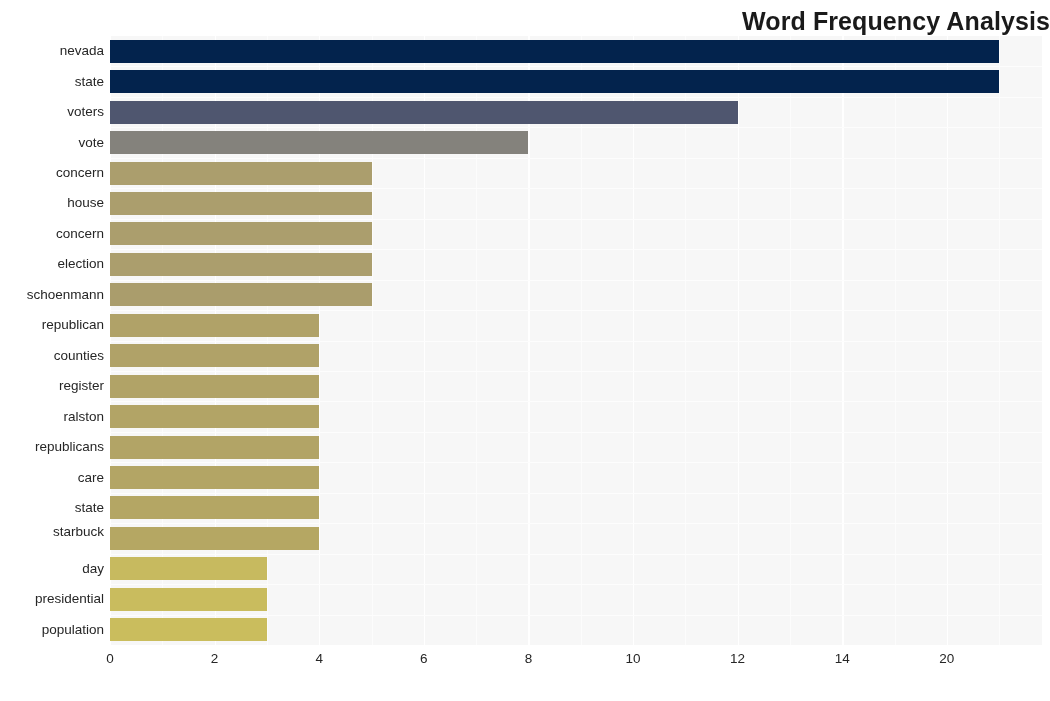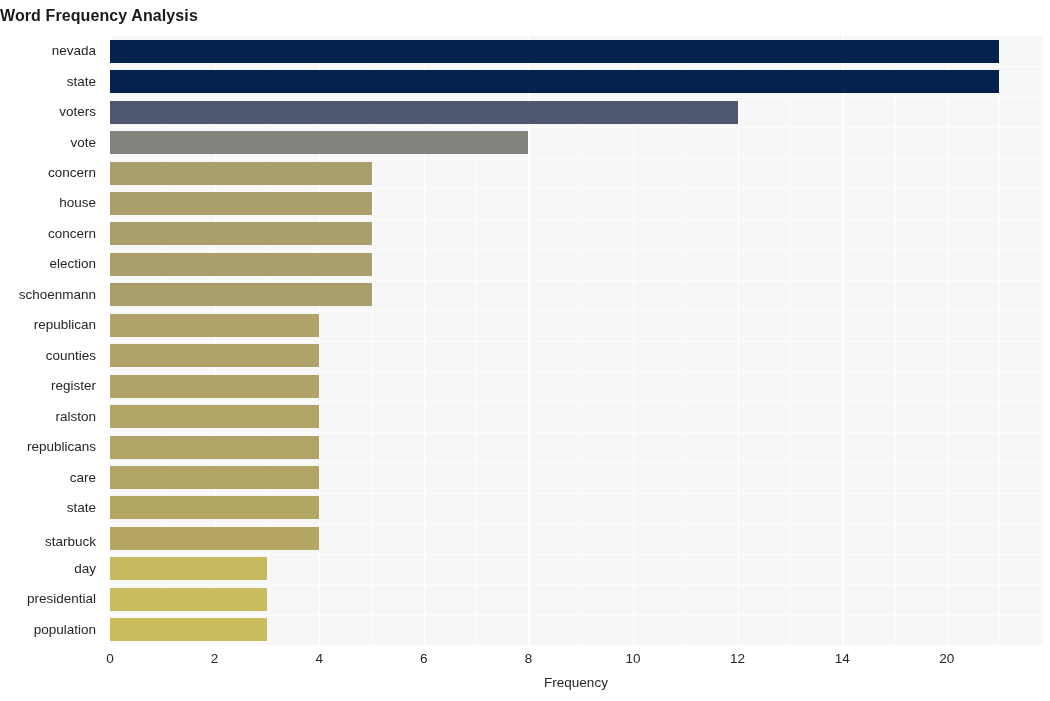--- a/index.html
+++ b/index.html
@@ -23,22 +23,22 @@
     height: 701px;
     background: #ffffff;
   }
 
   
   #chart-title {
     position: absolute;
     left: 0;
     top: 7px;
     width: 1050px;
-    text-align: left;
-    font-size: 16px;
+    text-align: right;
+    font-size: 25px;
     font-weight: bold;
     color: #1a1a1a;
     letter-spacing: 0.1px;
   }
 
   
   #plot-area {
     position: absolute;
     left: 110px;
     top: 36px;
@@ -77,20 +77,21 @@
   }
 
   
   .ytick {
     position: absolute;
     right: 1044px;      
     text-align: right;
     font-size: 13.5px;
     color: #262626;
     white-space: nowrap;
+    margin-left: 8px;
   }
   #y-labels {
     position: absolute;
     left: 0;
     top: 36px;
     width: 103px;
     height: 609px;
   }
   #y-labels .ytick {
     position: absolute;
@@ -145,21 +146,21 @@
       <div class="ytick" style="top: 190.925px; padding-right: 7px; box-sizing: border-box;">concern</div>
       <div class="ytick" style="top: 221.375px; padding-right: 7px; box-sizing: border-box;">election</div>
       <div class="ytick" style="top: 251.825px; padding-right: 7px; box-sizing: border-box;">schoenmann</div>
       <div class="ytick" style="top: 282.275px; padding-right: 7px; box-sizing: border-box;">republican</div>
       <div class="ytick" style="top: 312.725px; padding-right: 7px; box-sizing: border-box;">counties</div>
       <div class="ytick" style="top: 343.175px; padding-right: 7px; box-sizing: border-box;">register</div>
       <div class="ytick" style="top: 373.625px; padding-right: 7px; box-sizing: border-box;">ralston</div>
       <div class="ytick" style="top: 404.075px; padding-right: 7px; box-sizing: border-box;">republicans</div>
       <div class="ytick" style="top: 434.525px; padding-right: 7px; box-sizing: border-box;">care</div>
       <div class="ytick" style="top: 464.975px; padding-right: 7px; box-sizing: border-box;">state</div>
-      <div class="ytick" style="top: 499px; padding-right: 7px; box-sizing: border-box;">starbuck</div>
+      <div class="ytick" style="top: 489px; padding-right: 7px; box-sizing: border-box;">starbuck</div>
       <div class="ytick" style="top: 525.875px; padding-right: 7px; box-sizing: border-box;">day</div>
       <div class="ytick" style="top: 556.325px; padding-right: 7px; box-sizing: border-box;">presidential</div>
       <div class="ytick" style="top: 586.775px; padding-right: 7px; box-sizing: border-box;">population</div>
     </div>
 
   <div id="plot-area">
       <div class="gridline-minor" style="left: 52.3008px;"></div>
       <div class="gridline-minor" style="left: 156.902px;"></div>
       <div class="gridline-minor" style="left: 261.504px;"></div>
       <div class="gridline-minor" style="left: 366.105px;"></div>
@@ -223,15 +224,14 @@
       <div class="xtick" style="left: 104.602px;">2</div>
       <div class="xtick" style="left: 209.203px;">4</div>
       <div class="xtick" style="left: 313.805px;">6</div>
       <div class="xtick" style="left: 418.406px;">8</div>
       <div class="xtick" style="left: 523.008px;">10</div>
       <div class="xtick" style="left: 627.609px;">12</div>
       <div class="xtick" style="left: 732.211px;">14</div>
       <div class="xtick" style="left: 836.813px;">20</div>
     </div>
 
-  <div id="x-axis-label">Frequency</div>
 
 </div>
 
 </body></html>

